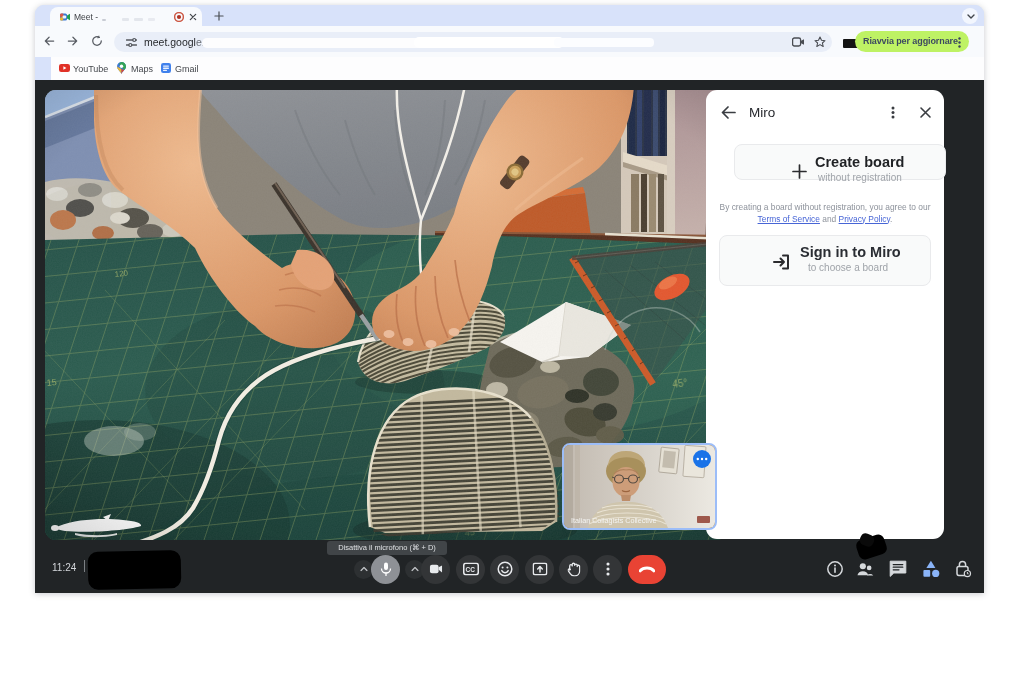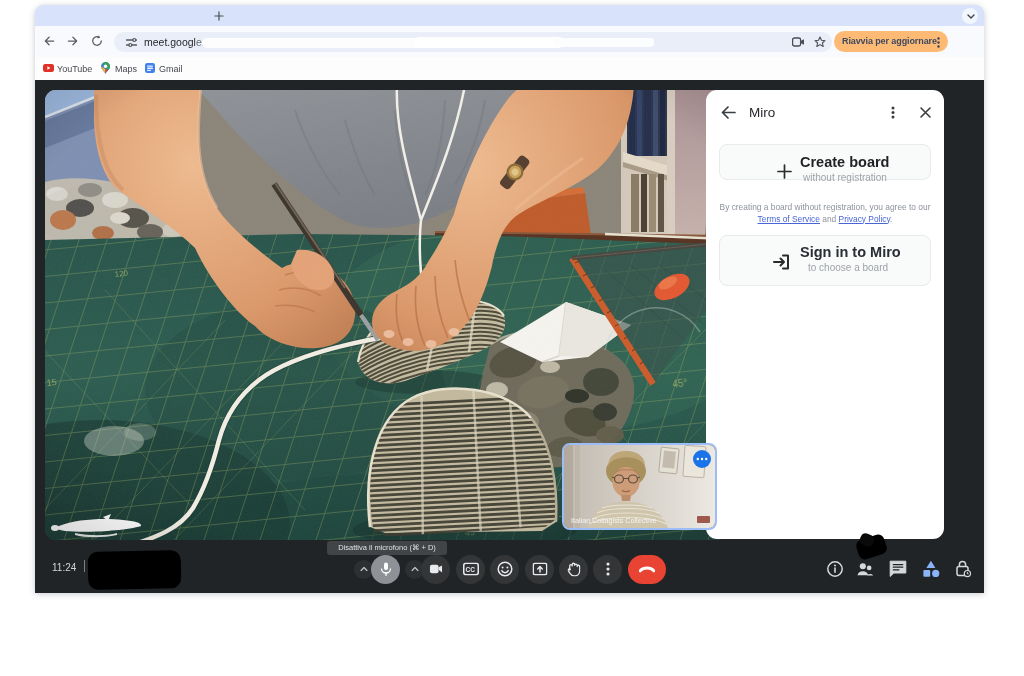--- a/index.html
+++ b/index.html
@@ -3,42 +3,63 @@
 <style>
   html,body{margin:0;padding:0;}
   body{width:1024px;height:676px;background:#fff;font-family:"Liberation Sans",sans-serif;overflow:hidden;}
   .abs{position:absolute;}
   #canvas{position:relative;width:1024px;height:676px;background:#fff;overflow:hidden;}
   #win{position:absolute;left:35px;top:5px;width:949px;height:588px;border-radius:9px 9px 0 0;
        box-shadow:0 1px 6px rgba(60,64,80,.28);background:#d8e2fa;overflow:hidden;}
   #tabbar{position:absolute;left:0;top:0;width:949px;height:21px;background:#d8e2fa;}
   #tab{position:absolute;left:15px;top:2px;width:152px;height:19px;background:#f8fafd;border-radius:8px 8px 0 0;}
   #toolbar{position:absolute;left:0;top:21px;width:949px;height:31px;background:#f8fafd;}
-  #bookbar{position:absolute;left:0;top:52px;width:949px;height:23px;background:#fdfdfe;}
+  #bookbar{position:absolute;left:16px;top:52px;width:949px;height:23px;background:#fdfdfe;}
   #appbg{position:absolute;left:0;top:75px;width:949px;height:513px;background:#212426;}
   #urlpill{position:absolute;left:79px;top:6px;width:718px;height:20px;border-radius:10px;background:#e9eef8;}
-  #updbtn{position:absolute;left:799px;top:5px;width:114px;height:21px;border-radius:11px;background:#fdba74;
+  #updbtn{position:absolute;left:820px;top:5px;width:114px;height:21px;border-radius:11px;background:#bef264;
           font-size:9px;color:#3d4961;line-height:21px;text-align:left;padding-left:8px;box-sizing:border-box;font-weight:bold;letter-spacing:-0.1px;}
   .bktxt{position:absolute;font-size:9px;color:#44474c;top:7px;}
   #miro{position:absolute;left:706px;top:90px;width:238px;height:449px;background:#fff;border-radius:11px;}
   .mbtn{position:absolute;left:13px;width:212px;background:#f9fafa;border:1px solid #e9eaec;border-radius:8px;box-sizing:border-box;}
   #vidwrap{position:absolute;left:45px;top:90px;width:682px;height:450px;border-radius:11px;overflow:hidden;background:#2e6354;}
   #pip{position:absolute;left:562px;top:443px;width:155px;height:87px;border-radius:8px;border:2px solid #9cbdf8;
        box-sizing:border-box;overflow:hidden;background:#a16207;}
   #tooltip{position:absolute;left:327px;top:541px;width:120px;height:14px;background:#414548;border-radius:3px;
            color:#dfe1e4;font-size:7.5px;line-height:14px;text-align:center;}
   .cbtn{position:absolute;top:554.5px;width:29px;height:29px;border-radius:50%;background:#333537;}
   .cbtn svg,.sbtn svg{position:absolute;left:50%;top:50%;transform:translate(-50%,-50%);}
   .sbtn{position:absolute;top:559.5px;width:19px;height:19px;border-radius:50%;background:#2d3032;}
   .ric{position:absolute;top:560px;width:18px;height:18px;}
 </style></head>
 <body>
 <div id="canvas">
  <div id="win">
   <div id="tabbar">
+    <div id="tab">
+      <svg class="abs" style="left:10px;top:5px" width="10" height="10" viewBox="0 0 10 10">
+        <rect x="0" y="1.5" width="7" height="7" rx="1.6" fill="#3a79d6"></rect>
+        <path d="M7 3.5 L10 1.8 L10 8.2 L7 6.5 Z" fill="#1f9d55"></path>
+        <rect x="0" y="1.5" width="3.5" height="3.5" rx="1.2" fill="#d8594a"></rect>
+        <rect x="0" y="5.2" width="3.2" height="3.3" rx="1.2" fill="#e9b332"></rect>
+        <rect x="2.6" y="3.6" width="3.6" height="2.9" rx="1" fill="#eef4fb"></rect>
+      </svg>
+      <div class="abs" style="left:24px;top:5px;font-size:8.5px;color:#3b3e43;">Meet -</div>
+      <div class="abs" style="left:52px;top:12px;width:4px;height:2px;background:#c9ccd4;border-radius:1px"></div>
+      <div class="abs" style="left:72px;top:11px;width:7px;height:2.5px;background:#e3e6ec;border-radius:1px"></div>
+      <div class="abs" style="left:84px;top:11px;width:9px;height:2.5px;background:#e3e6ec;border-radius:1px"></div>
+      <div class="abs" style="left:98px;top:11px;width:7px;height:2.5px;background:#e8eaf0;border-radius:1px"></div>
+      <svg class="abs" style="left:124px;top:4.5px" width="10" height="10" viewBox="0 0 10 10">
+        <circle cx="5" cy="5" r="4.4" fill="none" stroke="#cd5a47" stroke-width="1.5"></circle>
+        <circle cx="5" cy="5" r="2.1" fill="#b03425"></circle>
+      </svg>
+      <svg class="abs" style="left:139px;top:5.5px" width="8" height="8" viewBox="0 0 9 9">
+        <path d="M1.5 1.5 L7.5 7.5 M7.5 1.5 L1.5 7.5" stroke="#494c51" stroke-width="1.4" stroke-linecap="round"></path>
+      </svg>
+    </div>
     <svg class="abs" style="left:179px;top:6px" width="10" height="10" viewBox="0 0 11 11">
       <path d="M5.5 1 L5.5 10 M1 5.5 L10 5.5" stroke="#4a4e54" stroke-width="1.3" stroke-linecap="round"></path>
     </svg>
     <div class="abs" style="left:927px;top:3px;width:16px;height:16px;border-radius:50%;background:#f2f6fe;">
       <svg class="abs" style="left:4.5px;top:6px" width="8" height="6" viewBox="0 0 8 6">
         <path d="M1 1 L4 4 L7 1" fill="none" stroke="#41454b" stroke-width="1.4" stroke-linecap="round" stroke-linejoin="round"></path>
       </svg>
     </div>
   </div>
   <div id="toolbar">
@@ -426,21 +447,21 @@
   </svg>
   <div class="abs" style="left:43px;top:15px;font-size:13.5px;color:#27292e;">Miro</div>
   <svg class="abs" style="left:185px;top:16px" width="4" height="13" viewBox="0 0 4 13">
     <circle cx="2" cy="2" r="1.5" fill="#3a3d42"></circle>
         <circle cx="2" cy="6.5" r="1.5" fill="#3a3d42"></circle>
         <circle cx="2" cy="11" r="1.5" fill="#3a3d42"></circle>
   </svg>
   <svg class="abs" style="left:213px;top:16px" width="13" height="13" viewBox="0 0 13 13">
     <path d="M2 2 L11 11 M11 2 L2 11" stroke="#3a3d42" stroke-width="1.6" stroke-linecap="round"></path>
   </svg>
-  <div class="mbtn" style="top:54px;height:36px;">
+  <div class="mbtn" style="top:54px;height:36px;margin-left:15px;">
     <svg class="abs" style="left:57px;top:19px" width="15" height="15" viewBox="0 0 15 15">
       <path d="M7.5 1 L7.5 14 M1 7.5 L14 7.5" stroke="#2b2b2e" stroke-width="1.7" stroke-linecap="round"></path>
     </svg>
     <div class="abs" style="left:80px;top:9px;font-size:14.5px;font-weight:bold;color:#1f2124;letter-spacing:0px;">Create board</div>
     <div class="abs" style="left:83px;top:27px;font-size:10px;color:#9fa3a9;">without registration</div>
   </div>
   <div class="abs" style="left:0;top:112px;width:238px;text-align:center;font-size:8.4px;color:#8d929b;line-height:11.5px;">
     By creating a board without registration, you agree to our<br>
     <span style="color:#4765d6;text-decoration:underline;margin-top:40px;">Terms of Service</span> and <span style="color:#4765d6;text-decoration:underline;">Privacy Policy</span>.
   </div>

